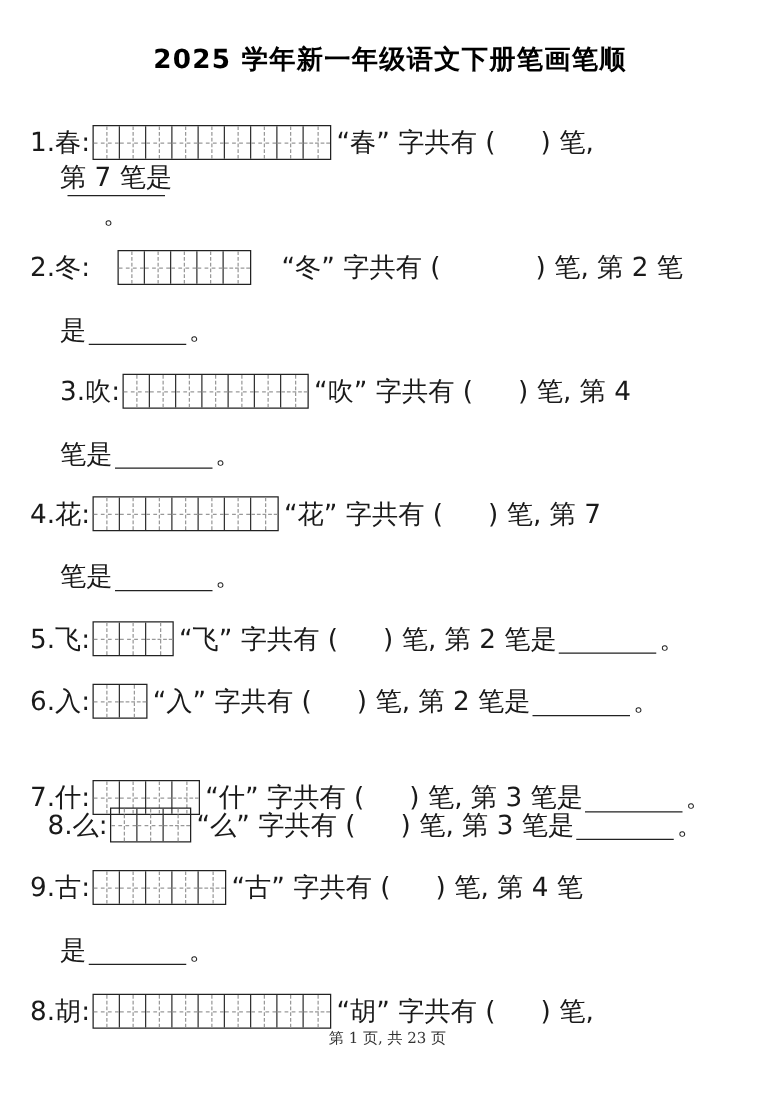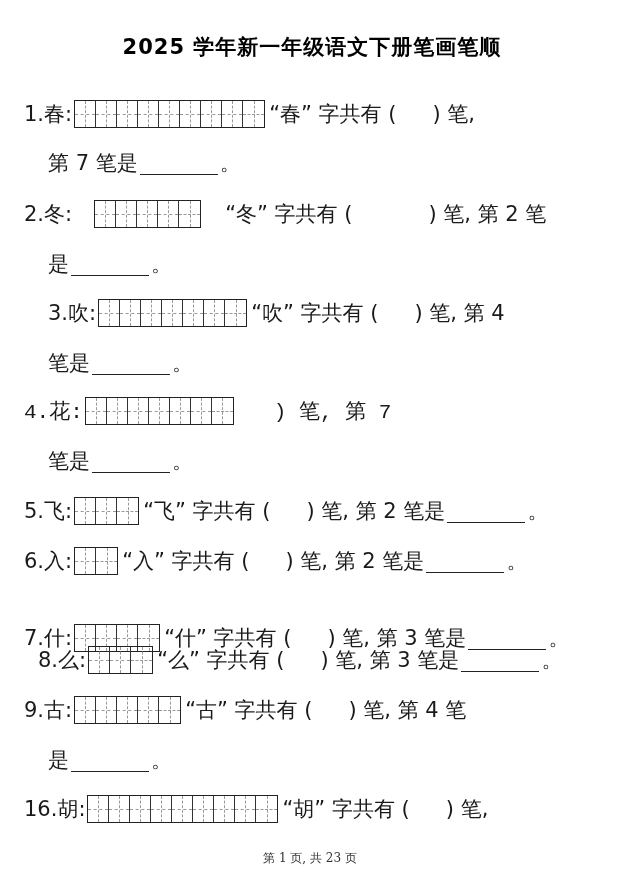--- a/index.html
+++ b/index.html
@@ -10,21 +10,21 @@
   .line { position: absolute; left: 24px; height: 34px; display: flex; align-items: center;
           font-size: 21px; white-space: nowrap; color: #1a1a1a; }
   .line.cont { left: 48px; }
   .grid { display: inline-flex; border: 1px solid #222; height: 26px; margin: 0 4px 0 2px; }
   .cell { width: 21px; height: 26px; border-right: 1px solid #333; position: relative; box-sizing: border-box; }
   .cell:last-child { border-right: none; }
   .cell::before { content: ""; position: absolute; left: 50%; top: 0; bottom: 0; border-left: 1px dashed #999; }
   .cell::after { content: ""; position: absolute; top: 50%; left: 0; right: 0; border-top: 1px dashed #999; }
   .blank { display: inline-block; width: 78px; border-bottom: 1.5px solid #222; height: 22px; margin: 0 2px; }
   .paren-gap { display: inline-block; width: 36px; }
-  .footer { position: absolute; top: 850px; left: 0; width: 620px; text-align: center;
+  .footer { position: absolute; top: 822px; left: 0; width: 620px; text-align: center;
             font-size: 12px; font-family: "DejaVu Serif", serif; color: #333; }
 </style>
 </head>
 <body>
 
 <div class="title">2025 学年新一年级语文下册笔画笔顺</div>
 
 <div id="content">
     <div class="line" style="top: 97px;">
       <span>1.春:</span>
@@ -36,21 +36,21 @@
         <span class="cell"></span>
         <span class="cell"></span>
         <span class="cell"></span>
         <span class="cell"></span>
         <span class="cell"></span>
       </span>
       <span>“春” 字共有 (</span>
       <span class="paren-gap"></span>
       <span>) 笔,</span>
     </div>
-    <div class="line cont" style="top: 146px;">
+    <div class="line cont" style="top: 128px; flex-direction: column;">
       <span>第 7 笔是</span>
       <span class="blank"></span>
       <span>。</span>
     </div>
     <div class="line" style="top: 197px; gap: 20px;">
       <span>2.冬:</span>
       <span class="grid">
         <span class="cell"></span>
         <span class="cell"></span>
         <span class="cell"></span>
@@ -79,31 +79,32 @@
       </span>
       <span>“吹” 字共有 (</span>
       <span class="paren-gap"></span>
       <span>) 笔, 第 4</span>
     </div>
     <div class="line cont" style="top: 346px;">
       <span>笔是</span>
       <span class="blank"></span>
       <span>。</span>
     </div>
-    <div class="line" style="top: 394px; font-family: Liberation Mono, monospace;">
+    <div class="line" style="top: 394px;">
       <span>4.花:</span>
       <span class="grid">
         <span class="cell"></span>
         <span class="cell"></span>
         <span class="cell"></span>
         <span class="cell"></span>
         <span class="cell"></span>
         <span class="cell"></span>
         <span class="cell"></span>
       </span>
+      <span>“花” 字共有 (</span>
       <span class="paren-gap"></span>
       <span>) 笔, 第 7</span>
     </div>
     <div class="line cont" style="top: 444px;">
       <span>笔是</span>
       <span class="blank"></span>
       <span>。</span>
     </div>
     <div class="line" style="top: 494px;">
       <span>5.飞:</span>
@@ -169,21 +170,21 @@
       <span>“古” 字共有 (</span>
       <span class="paren-gap"></span>
       <span>) 笔, 第 4 笔</span>
     </div>
     <div class="line cont" style="top: 743px;">
       <span>是</span>
       <span class="blank"></span>
       <span>。</span>
     </div>
     <div class="line" style="top: 792px;">
-      <span>16.胡:</span>
+      <span>8.胡:</span>
       <span class="grid">
         <span class="cell"></span>
         <span class="cell"></span>
         <span class="cell"></span>
         <span class="cell"></span>
         <span class="cell"></span>
         <span class="cell"></span>
         <span class="cell"></span>
         <span class="cell"></span>
         <span class="cell"></span>

